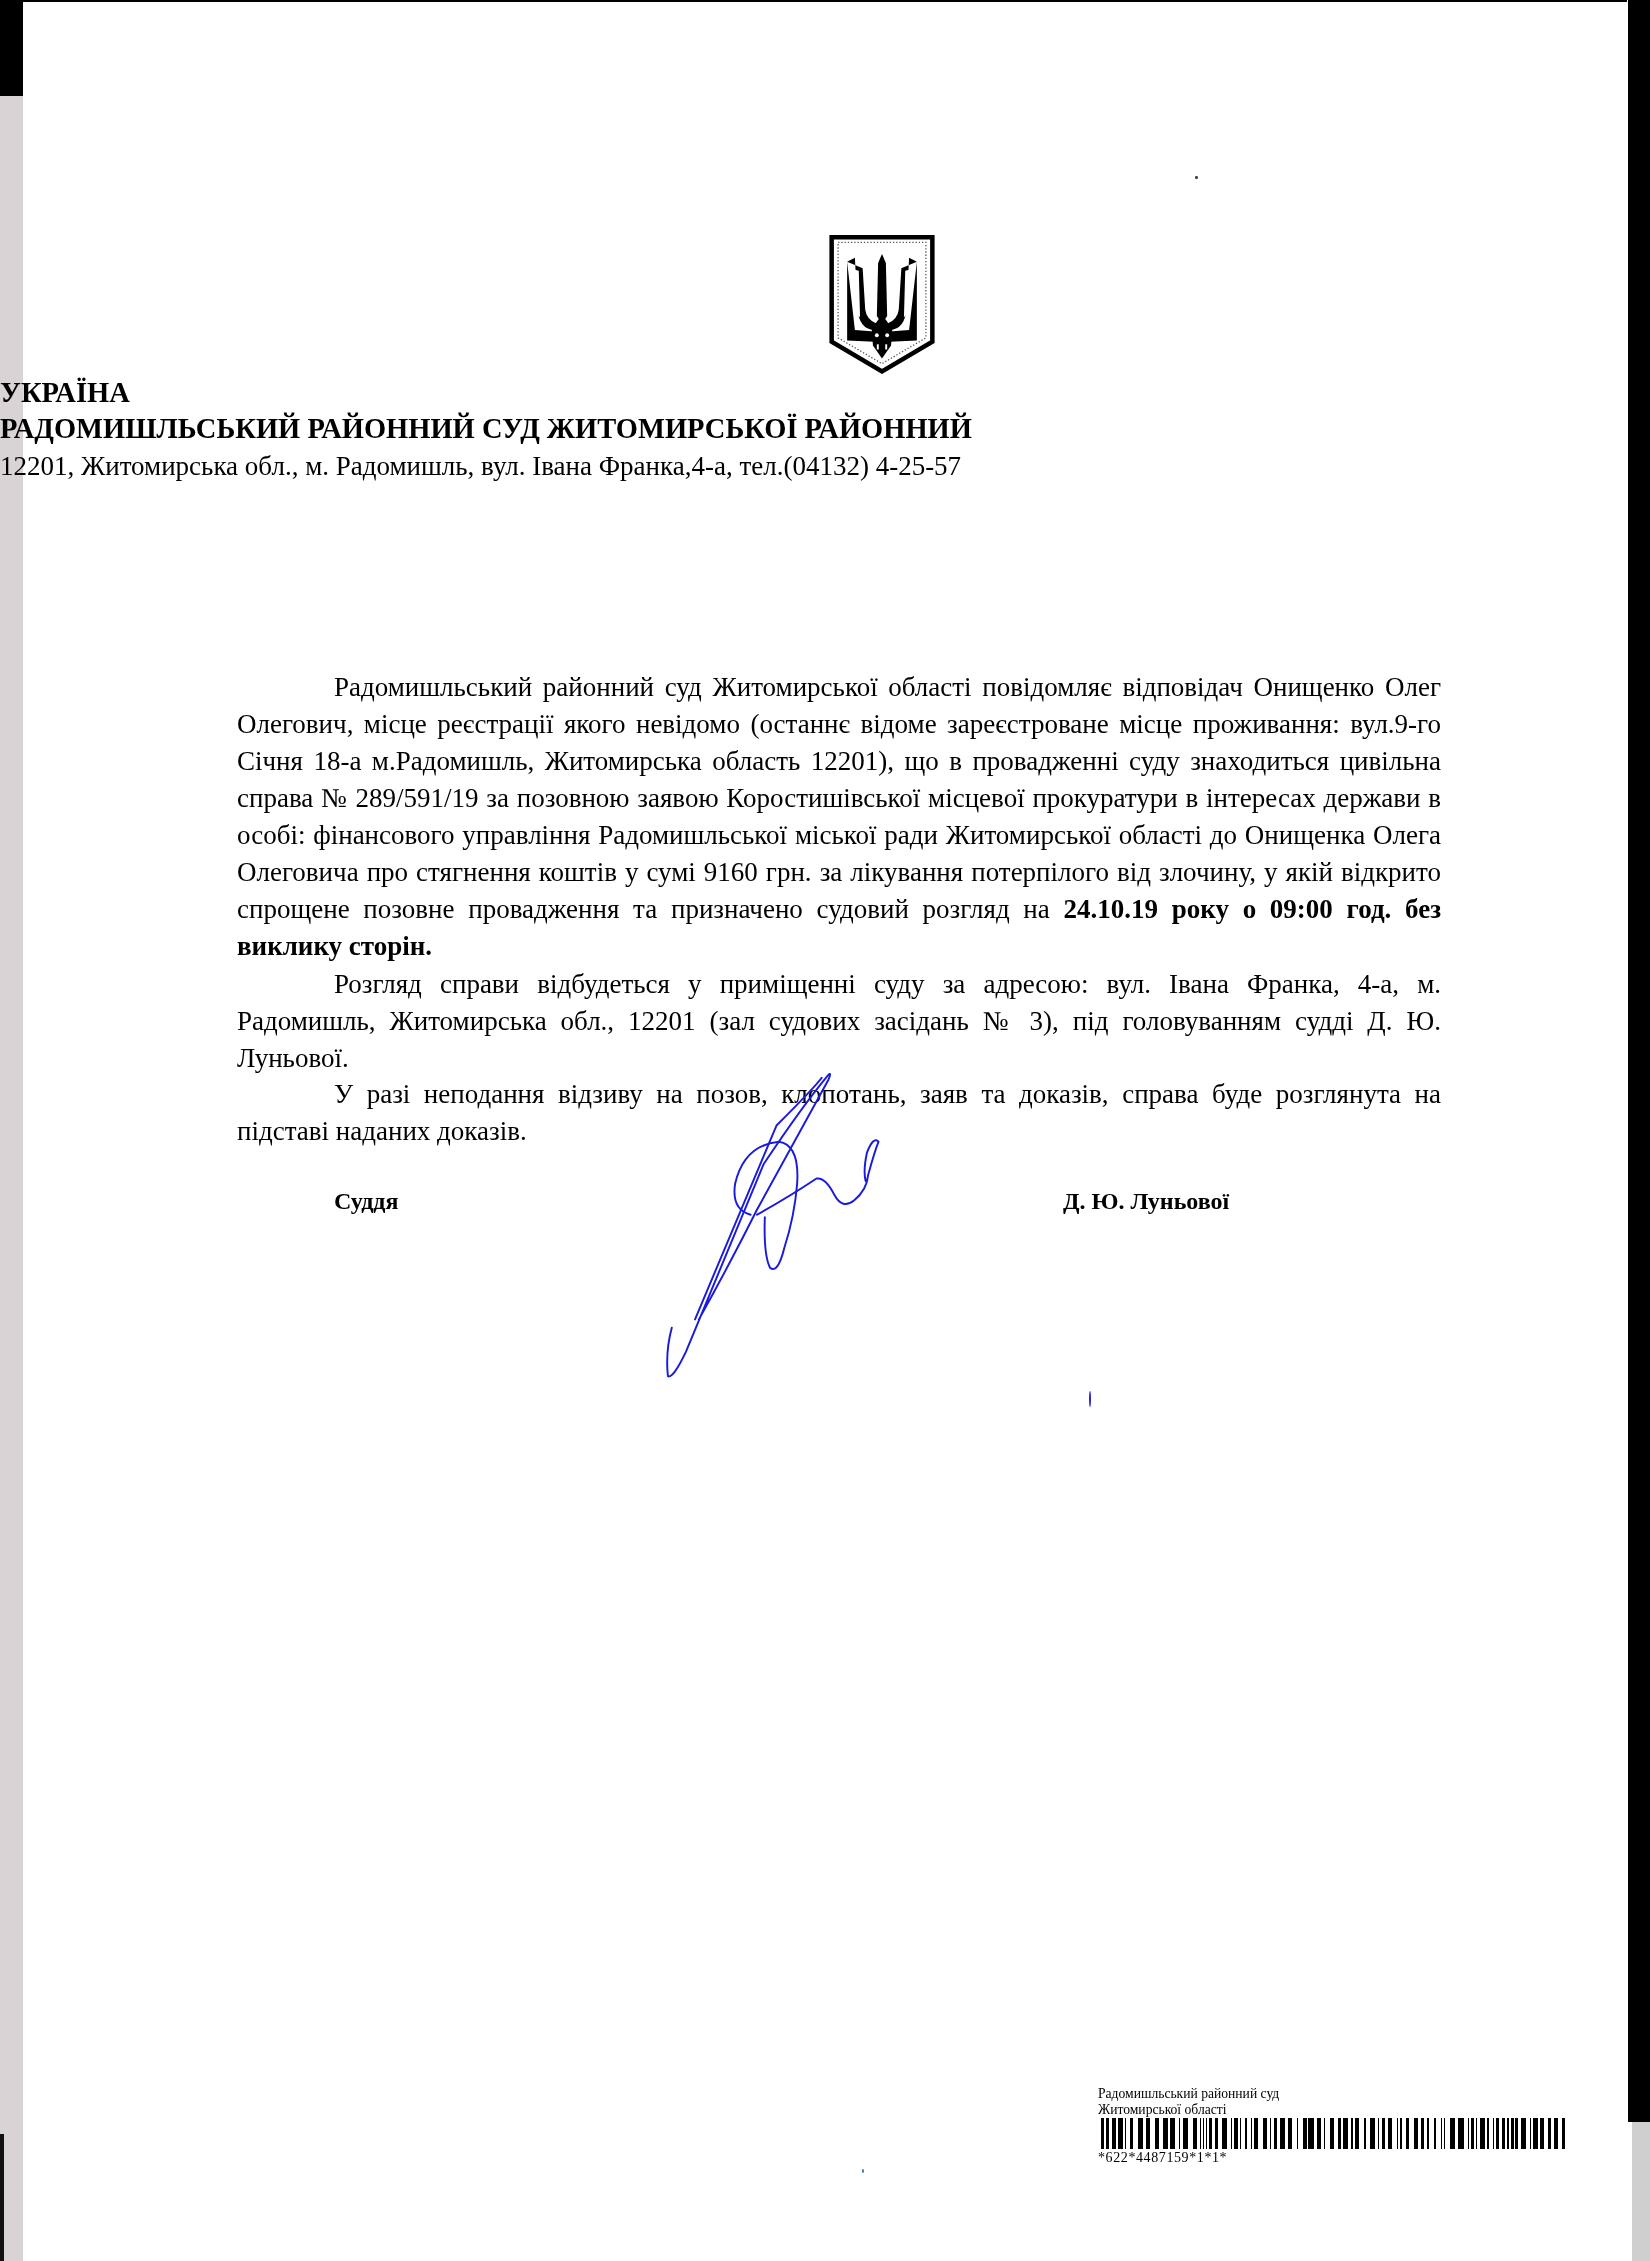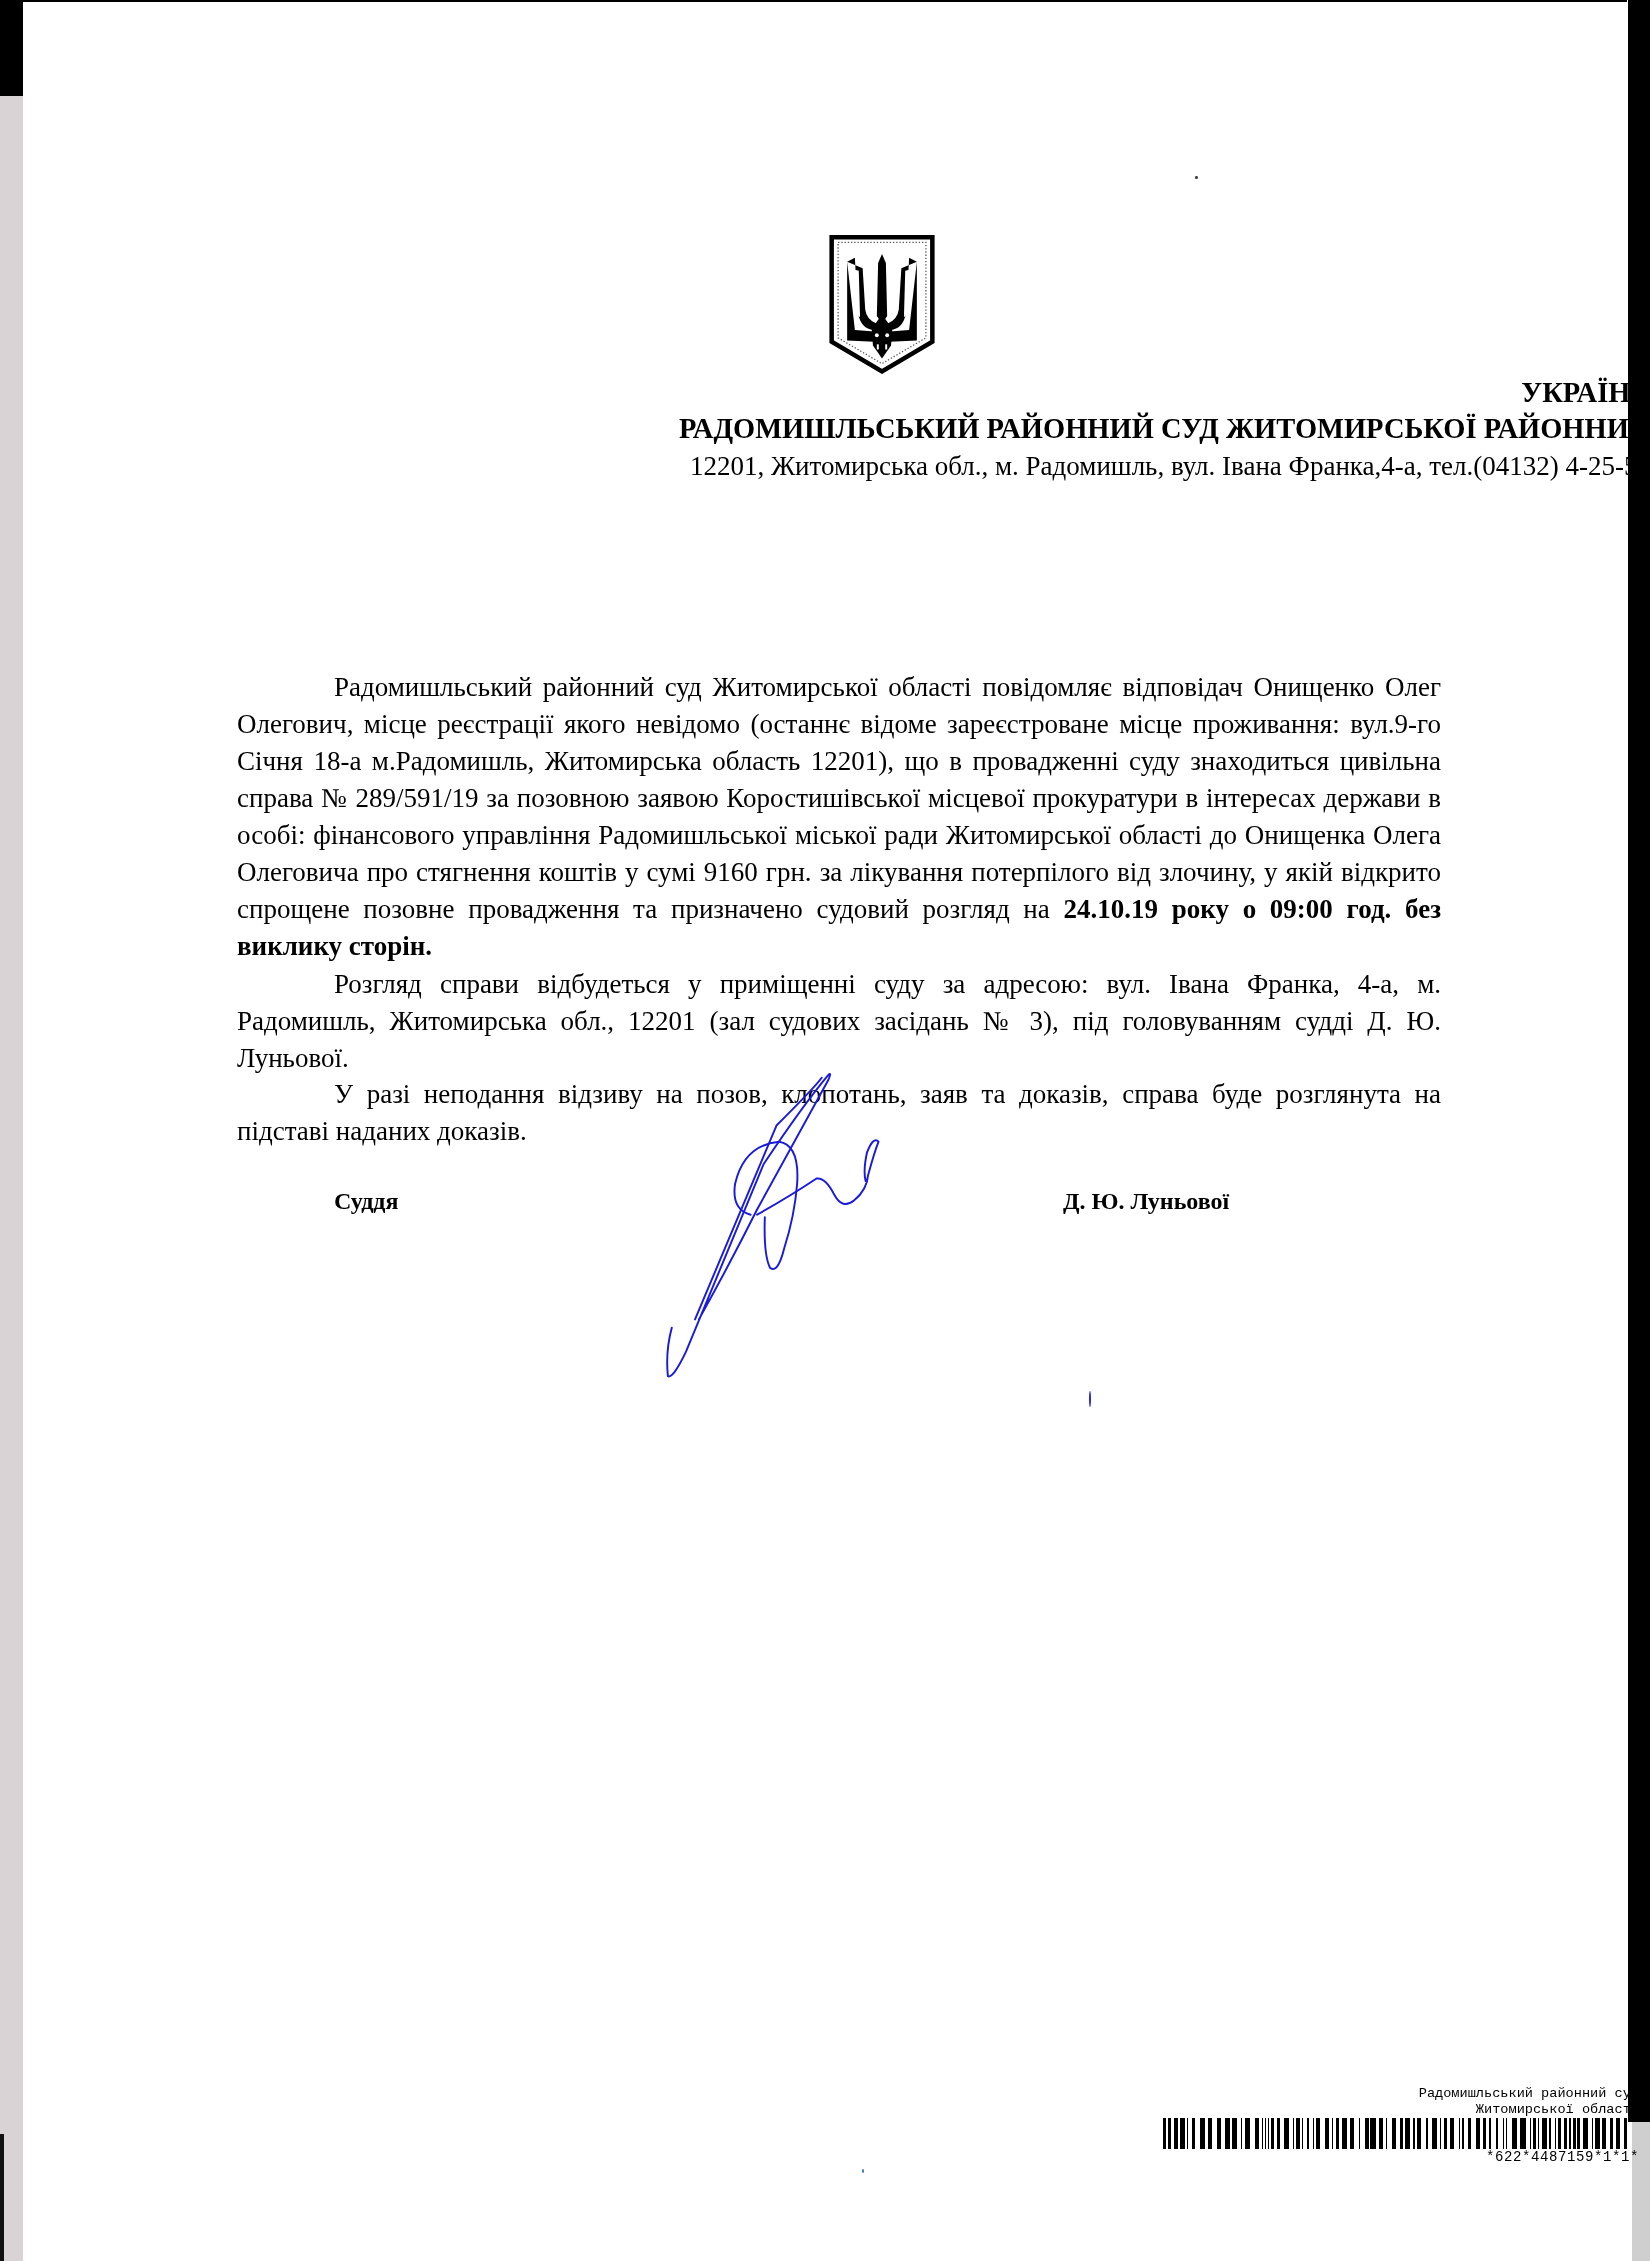--- a/index.html
+++ b/index.html
@@ -11,21 +11,21 @@
   }
   .edge-left-black { position: absolute; left: 0; top: 0; width: 23px; height: 96px; background: #000; }
   .edge-left-gray  { position: absolute; left: 0; top: 96px; width: 23px; height: 2166px; background: #d9d3d6; }
   .edge-left-line  { position: absolute; left: 0; top: 2134px; width: 3.9px; height: 127px; background: #111; }
   .edge-top-black  { position: absolute; left: 23px; top: 0; width: 1604px; height: 1.9px; background: #000; }
   .edge-right-black{ position: absolute; right: 0; top: 0; width: 23px; height: 2122px; background: #000; }
   .edge-right-gray { position: absolute; right: 0; top: 2122px; width: 19.4px; height: 140px; background: #cfcfcf; }
 
   .emblem { position: absolute; left: 829px; top: 232px; width: 106px; height: 142px; }
 
-  .hdr { position: absolute; left: 0; width: 1651px; text-align: right; }
+  .hdr { position: absolute; left: 0; width: 1651px; text-align: left; }
   .hdr-country { top: 377px; font-size: 28.5px; font-weight: bold; letter-spacing: 0; }
   .hdr-court   { top: 413px; font-size: 28.5px; font-weight: bold; }
   .hdr-addr    { top: 451px; font-size: 27px; }
 
   .outref { position: absolute; left: 237px; top: 523px; font-size: 27px; line-height: 38px; }
   .outref .blank {
     display: inline-block; position: relative; width: 186px; height: 26px;
     border-bottom: 1.3px solid #000; vertical-align: baseline;
   }
   .outref .date-blank { width: 294px; margin-left: 7.8px; }
@@ -46,22 +46,22 @@
   .p1 { top: 669px; }
   .p2 { top: 966px; }
   .p3 { top: 1076px; }
 
   .sig-label { position: absolute; top: 1188px; font-size: 24px; font-weight: bold; }
   .sig-role { left: 334px; }
   .sig-name { left: 1063px; }
   .signature { position: absolute; left: 634px; top: 1048px; width: 272px; height: 336px; }
 
   .stamp {
-    position: absolute; left: 1160px; top: 2086px; width: 479px;
-    font-family: Liberation Mono, monospace; text-align: right; color: #000;
+    position: absolute; left: 1098px; top: 2086px; width: 479px;
+    font-family: Liberation Serif, serif; text-align: left; color: #000;
   }
   .stamp-line { font-size: 13.6px; line-height: 15.5px; }
   .barcode { display: flex; height: 31px; margin: 1.3px 0 0 2.6px; }
   .barcode span { display: block; background: #000; height: 100%; }
   .barcode-text { font-size: 14px; line-height: 17px; letter-spacing: 0.6px; }
 
   .speck { position: absolute; width: 2.6px; height: 2.6px; background: #444; border-radius: 50%; }
 </style>
 </head>
 <body>

